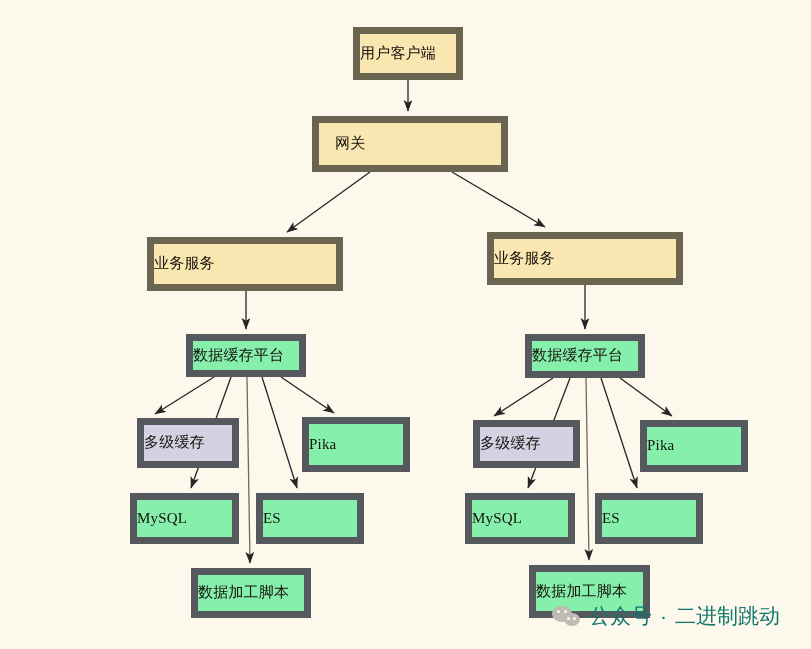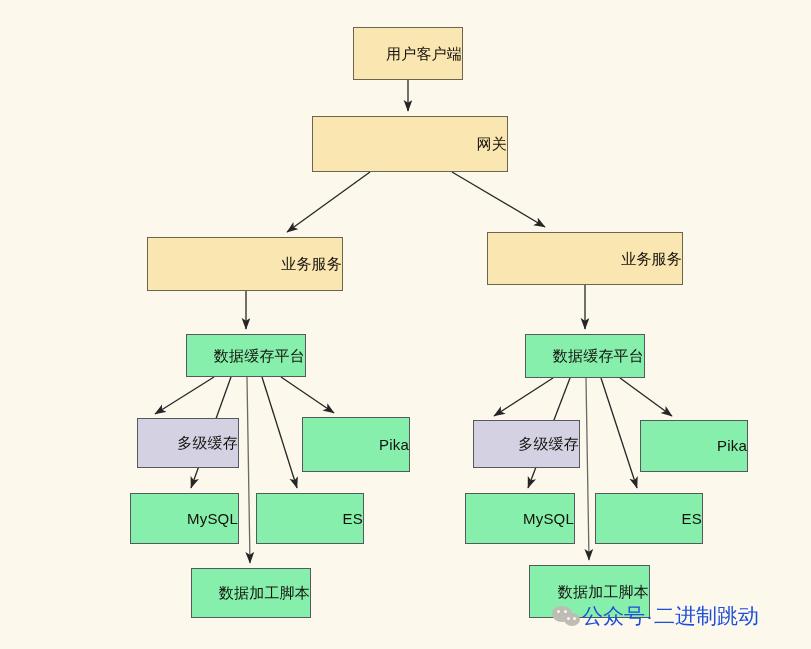--- a/index.html
+++ b/index.html
@@ -24,38 +24,40 @@
     top: 0;
     width: 811px;
     height: 649px;
     pointer-events: none;
   }
   .node {
     position: absolute;
     box-sizing: border-box;
     display: flex;
     align-items: center;
-    justify-content: flex-end;
+    justify-content: flex-start;
     text-align: center;
-    border: 1px solid #a3a3a3;
+    border: 7px solid #a3a3a3;
     font-size: 15px;
     color: #14110c;
     line-height: 1.15;
     letter-spacing: 0.2px;
     z-index: 2;
+    font-family: Liberation Serif, serif;
   }
   .node.yellow { background: #fae6b0; border-color: #6a6450; }
   .node.blue   { background: #86efac; border-color: #55595e; }
   .node.purple { background: #d4d2e2; border-color: #55595e; margin-left: 45px; }
 
   .watermark {
     position: absolute;
     display: flex;
     align-items: center;
-    color: #1d4ed8;
+    gap: 7px;
+    color: #0f766e;
     font-size: 21px;
     z-index: 3;
     white-space: nowrap;
   }
   .wechat-glyph {
     display: inline-block;
     width: 30px;
     height: 25px;
     position: relative;
   }

